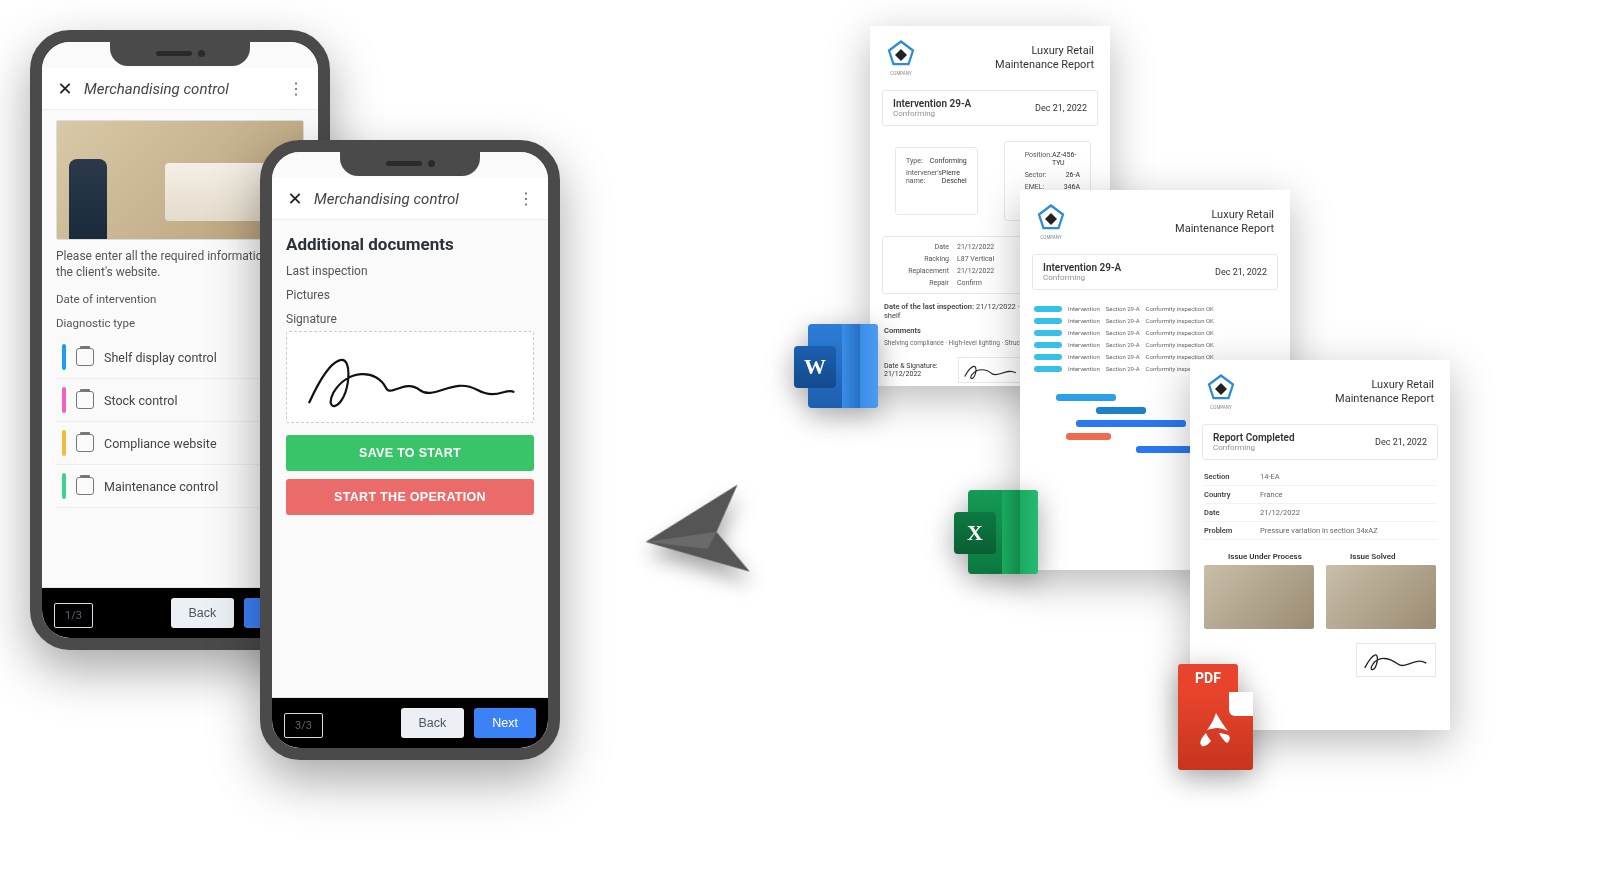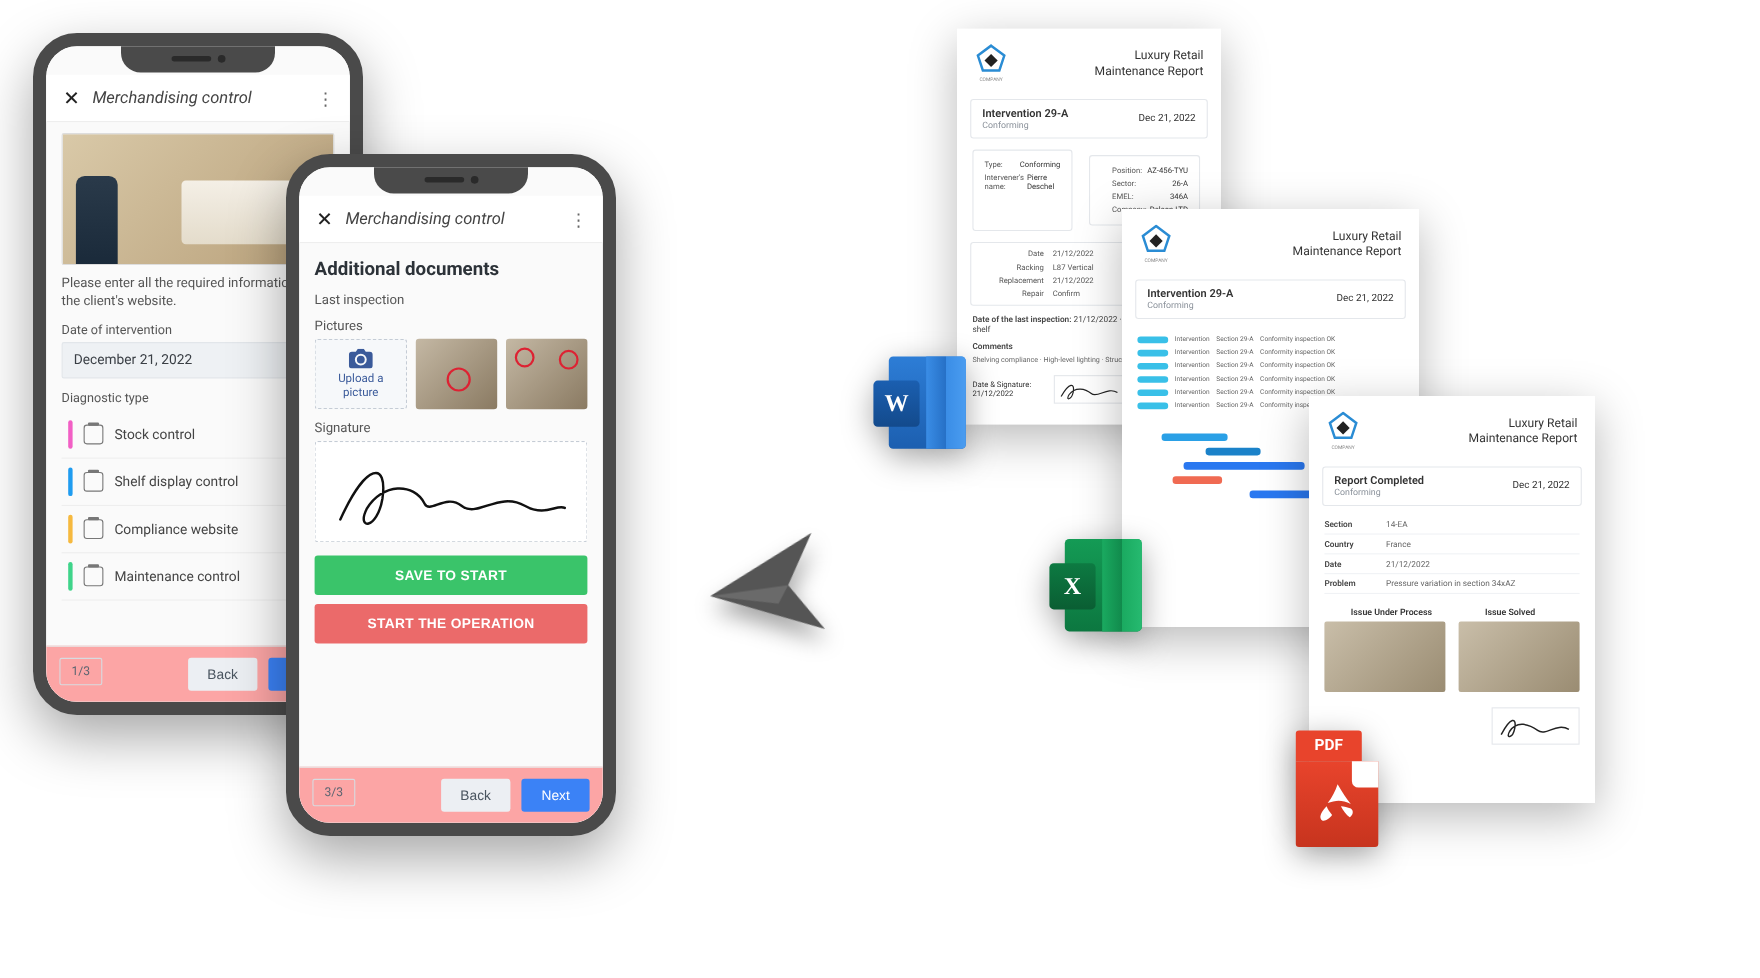--- a/index.html
+++ b/index.html
@@ -38,21 +38,21 @@
 .hero-img::after{content:'';position:absolute;right:28px;bottom:18px;width:110px;height:58px;background:linear-gradient(#f4efe6,#e4dccb);border-radius:4px;}
 .instruct { font-size:12px; color:#555; margin-bottom:12px; line-height:1.35;}
 .field-lbl { font-size:11.5px; color:#555; margin:10px 0 4px;}
 .field-val { background:#eef1f4; border:1px solid #e2e6ea; padding:8px 10px; font-size:12.5px; color:#3a3f45; border-radius:2px;}
 .diag-list { margin-top:6px;}
 .diag-item { display:flex; align-items:center; gap:10px; padding:8px 6px; border-bottom:1px solid #eee;}
 .diag-bar { width:4px; height:26px; border-radius:2px;}
 .diag-icon { width:18px;height:18px; border:1.5px solid #777; border-radius:3px; position:relative;}
 .diag-icon::before{content:'';position:absolute;top:-3px;left:3px;right:3px;height:3px;background:#777;border-radius:1px;}
 .diag-txt { font-size:12.5px; color:#444;}
-.footer { border-top:1px solid #e8e8e8; background:#fca5a5; padding:10px 12px; display:flex; align-items:flex-start; gap:10px;}
+.footer { border-top:1px solid #e8e8e8; background:#000000; padding:10px 12px; display:flex; align-items:flex-end; gap:10px;}
 .pg-ind { border:1px solid #d7dbe0; padding:5px 10px; font-size:11px; color:#5a6470; border-radius:2px;}
 .spacer{flex:1;}
 .btn { padding:8px 18px; font-size:12.5px; border:none; border-radius:3px; cursor:pointer;}
 .btn-back { background:#eceff3; color:#4a5560;}
 .btn-next { background:#3b82f6; color:#fff;}
 
 
 .section-title { font-size:17px; font-weight:700; color:#2c3238; margin:4px 0 10px;}
 .sub-lbl { font-size:12px; color:#555; margin:10px 0 5px;}
 .upload-box { border:1.5px dashed #c5ccd5; background:#f6f8fa; padding:12px; text-align:center; font-size:12.5px; color:#2a5eb8; border-radius:3px;}
@@ -140,32 +140,31 @@
  <div class="phone-inner">
   <div class="app-bar">
    <div class="close">✕</div>
    <div class="app-title">Merchandising control</div>
    <div class="app-menu">⋮</div>
   </div>
   <div class="content">
    <div class="hero-img"></div>
    <div class="instruct">Please enter all the required information from the client's website.</div>
    <div class="field-lbl">Date of intervention</div>
-   <div class="field-val">December 21, 2022</div>
    <div class="field-lbl">Diagnostic type</div>
    <div class="diag-list">
+    <div class="diag-item">
+            <span class="diag-bar" style="background:#1f9cf0"></span>
+            <span class="diag-icon"></span>
+            <span class="diag-txt">Shelf display control</span>
+          </div>
     <div class="diag-item">
             <span class="diag-bar" style="background:#f25fc5"></span>
             <span class="diag-icon"></span>
             <span class="diag-txt">Stock control</span>
-          </div>
-    <div class="diag-item">
-            <span class="diag-bar" style="background:#1f9cf0"></span>
-            <span class="diag-icon"></span>
-            <span class="diag-txt">Shelf display control</span>
           </div>
     <div class="diag-item">
             <span class="diag-bar" style="background:#f6b93f"></span>
             <span class="diag-icon"></span>
             <span class="diag-txt">Compliance website</span>
           </div>
     <div class="diag-item">
             <span class="diag-bar" style="background:#3fd48a"></span>
             <span class="diag-icon"></span>
             <span class="diag-txt">Maintenance control</span>
@@ -186,35 +185,20 @@
  <div class="phone-inner">
   <div class="app-bar">
    <div class="close">✕</div>
    <div class="app-title">Merchandising control</div>
    <div class="app-menu">⋮</div>
   </div>
   <div class="content">
    <div class="section-title">Additional documents</div>
    <div class="sub-lbl">Last inspection</div>
    <div class="sub-lbl">Pictures</div>
-   <div class="pics">
-    <div class="pic-upload">
-     <svg width="22" height="18" viewBox="0 0 24 20">
-              <path fill="#3a5a9a" d="M9 0l-2 3H3a3 3 0 00-3 3v11a3 3 0 003 3h18a3 3 0 003-3V6a3 3 0 00-3-3h-4l-2-3H9zm3 5a6 6 0 110 12 6 6 0 010-12zm0 2a4 4 0 100 8 4 4 0 000-8z"></path>
-            </svg>
-     <span>Upload a picture</span>
-    </div>
-    <div class="thumb">
-            <span class="circ" style="left:28px;top:26px;width:22px;height:22px"></span>
-          </div>
-    <div class="thumb">
-            <span class="circ" style="left:8px;top:8px;width:18px;height:18px"></span>
-            <span class="circ" style="right:8px;top:10px;width:18px;height:18px"></span>
-          </div>
-   </div>
    <div class="sub-lbl">Signature</div>
    <div class="sig-box">
     <svg viewBox="0 0 240 80">
             <path d="M15 65 C 40 10, 60 10, 55 45 C 50 75, 30 75, 40 55 C 55 30, 85 30, 95 50 C 100 60, 115 40, 130 52 C 145 64, 165 38, 190 52 C 210 63, 220 50, 228 54" stroke="#111" stroke-width="2.3" fill="none" stroke-linecap="round"></path>
           </svg>
    </div>
    <button class="btn-save">SAVE TO START</button>
    <button class="btn-cancel">START THE OPERATION</button>
   </div>
   <div class="footer">
@@ -247,21 +231,21 @@
  <div class="card">
   <div class="card-row">
         <div>
           <div class="card-name">Intervention 29-A</div>
           <div class="card-sub">Conforming</div>
         </div>
         <div class="card-date">Dec 21, 2022</div>
       </div>
  </div>
  <div class="kv">
-  <div class="kv-col card" style="margin:0;">
+  <div class="kv-col card" style="margin:11px;">
    <div class="kv-line">
           <span>Type:</span>
           <b>Conforming</b>
         </div>
    <div class="kv-line">
           <span>Intervener's name:</span>
           <b>Pierre Deschel</b>
         </div>
   </div>
   <div class="kv-col card" style="margin:5px;padding-left:20px;">

